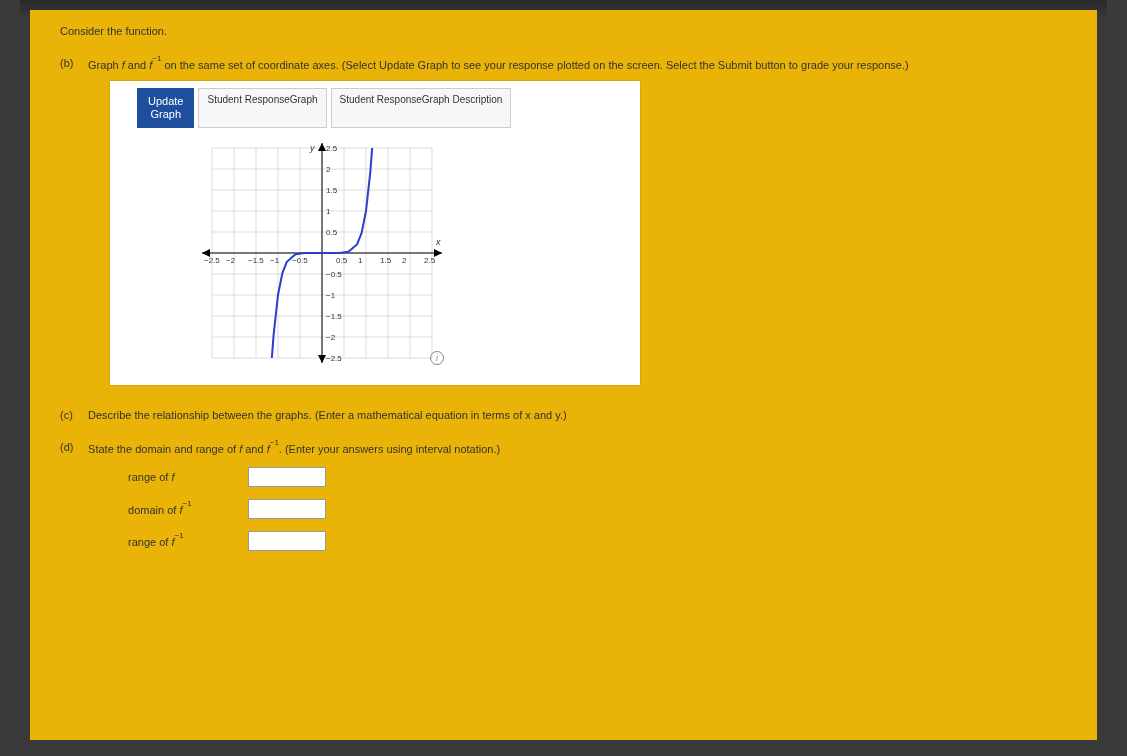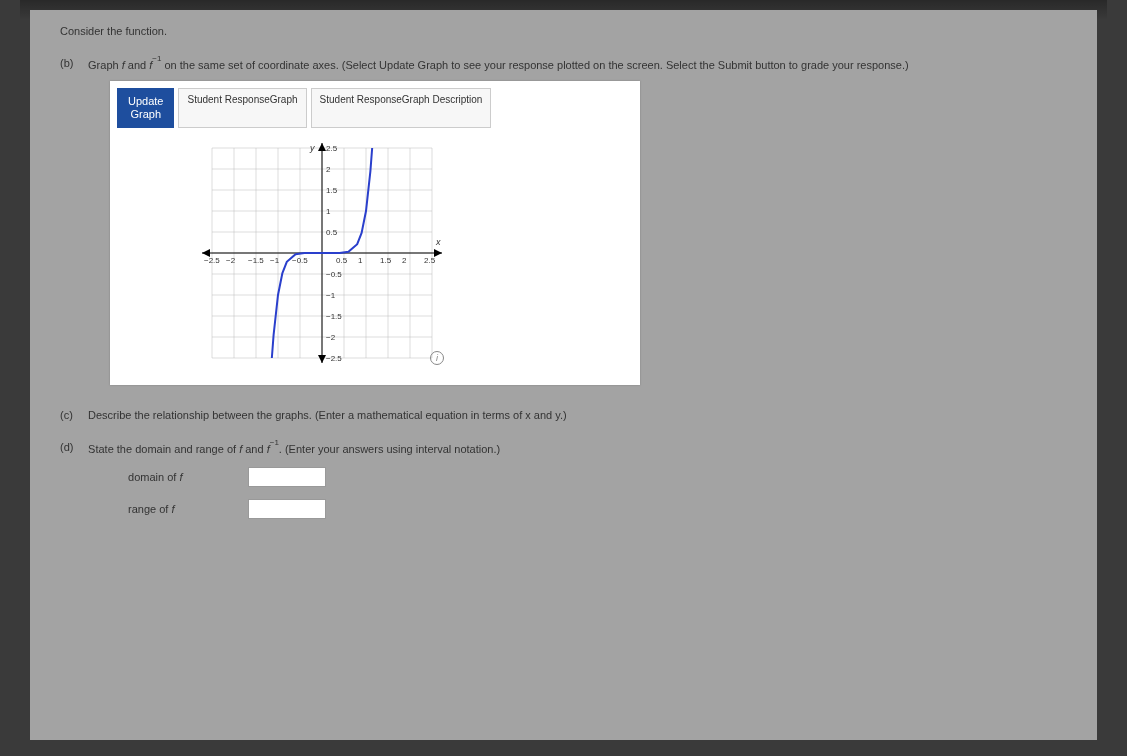--- a/index.html
+++ b/index.html
@@ -1,33 +1,33 @@
 <!DOCTYPE html>
 <html><head>
   <meta charset="utf-8">
   <style>
     * { box-sizing: border-box; margin: 0; padding: 0; }
     body { font-family: Arial, sans-serif; font-size: 11px; color: #333; background: #3a3a3a; }
-    .page { background: #a3a3a3; margin: 10px 30px 30px 30px; padding: 15px 30px 40px 30px; min-height: 730px; position: relative; }
+    .page { background: #eab308; margin: 10px 30px 30px 30px; padding: 15px 30px 40px 30px; min-height: 730px; position: relative; }
     .page::before { content: ''; position: absolute; top: -10px; left: -10px; right: -10px; height: 100%; background: linear-gradient(to bottom, rgba(0,0,0,0.3), transparent 20px); pointer-events: none; z-index: -1; }
     .problem-line { margin-bottom: 8px; }
     .formula { font-style: italic; margin-left: 65px; margin-bottom: 12px; }
     .formula sup { font-size: 8px; position: relative; top: -3px; }
     .part { margin-bottom: 16px; }
     .part-label { display: inline-block; width: 25px; vertical-align: top; }
     .part-content { display: inline-block; width: calc(100% - 30px); }
     .part-prompt { margin-bottom: 10px; }
     .answer-line-wide { margin-left: 40px; margin-top: 10px; }
     .ital { font-style: italic; }
     .sup { font-size: 8px; position: relative; top: -3px; }
     input.answer-input { border: 1px solid #999; height: 20px; width: 78px; padding: 2px 4px; font-size: 11px; vertical-align: middle; }
     input.answer-input-sm { width: 60px; }
     .graph-panel { margin-left: 50px; margin-top: 10px; background: #fff; border: 1px solid transparent; width: 530px; padding: 6px; box-shadow: 0 0 2px rgba(0,0,0,0.2); }
     .tab-row { display: flex; gap: 0; margin-bottom: 4px; }
-    .btn-update { background: #1e4e9e; color: #fff; border: 1px solid #1e4e9e; padding: 6px 10px; font-size: 11px; text-align: center; cursor: pointer; line-height: 1.2; }
+    .btn-update { background: #1e4e9e; color: #fff; border: 1px solid #1e4e9e; padding: 6px 10px; font-size: 11px; text-align: center; cursor: pointer; line-height: 1.2; margin-left: 20px; }
     .tab-button { background: #f7f7f7; border: 1px solid #ccc; padding: 4px 8px; font-size: 10px; text-align: center; cursor: pointer; line-height: 1.3; display: flex; flex-direction: row; justify-content: center; }
     .graph-area { width: 260px; height: 240px; margin: 5px auto 5px 75px; position: relative; background: #fff; }
     svg.chart { width: 260px; height: 240px; }
     .chart-grid-minor { stroke: #bbb; stroke-width: 0.5; }
     .chart-axis { stroke: #000; stroke-width: 1; }
     .chart-arrow { fill: #000; }
     .chart-curve { stroke: #2a3fcc; stroke-width: 2; fill: none; }
     .chart-tick-label { font-size: 8px; fill: #333; }
     .axis-label { font-size: 9px; font-style: italic; fill: #333; }
     .info-icon { display: inline-block; width: 14px; height: 14px; border: 1px solid #888; border-radius: 50%; text-align: center; line-height: 12px; font-size: 9px; font-style: italic; color: #888; position: absolute; right: 8px; bottom: 8px; cursor: pointer; }
@@ -142,23 +142,31 @@
   </div>
 
   <div class="part" style="margin-top:20px;">
     <span class="part-label">(d)</span>
     <span class="part-content">
       <span>
         <span>State the domain and range of </span><span class="ital">f</span><span> and </span><span class="ital">f</span><sup class="sup">−1</sup><span>. (Enter your answers using interval notation.)</span>
       </span>
 
       <div class="field-row">
-        <span class="field-label"><span class="reg">domain of </span>f</span>
+        <span class="field-label"><span class="reg">range of </span>f</span>
         <input class="answer-input" style="">
       </div>
       <div class="field-row">
-        <span class="field-label"><span class="reg">range of </span>f</span>
+        <span class="field-label">
+          <span class="reg">domain of </span><span>f</span><sup class="sup reg">−1</sup>
+        </span>
+        <input class="answer-input" style="">
+      </div>
+      <div class="field-row">
+        <span class="field-label">
+          <span class="reg">range of </span><span>f</span><sup class="sup reg">−1</sup>
+        </span>
         <input class="answer-input" style="">
       </div>
     </span>
   </div>
 
 </div>
 
 </body></html>

